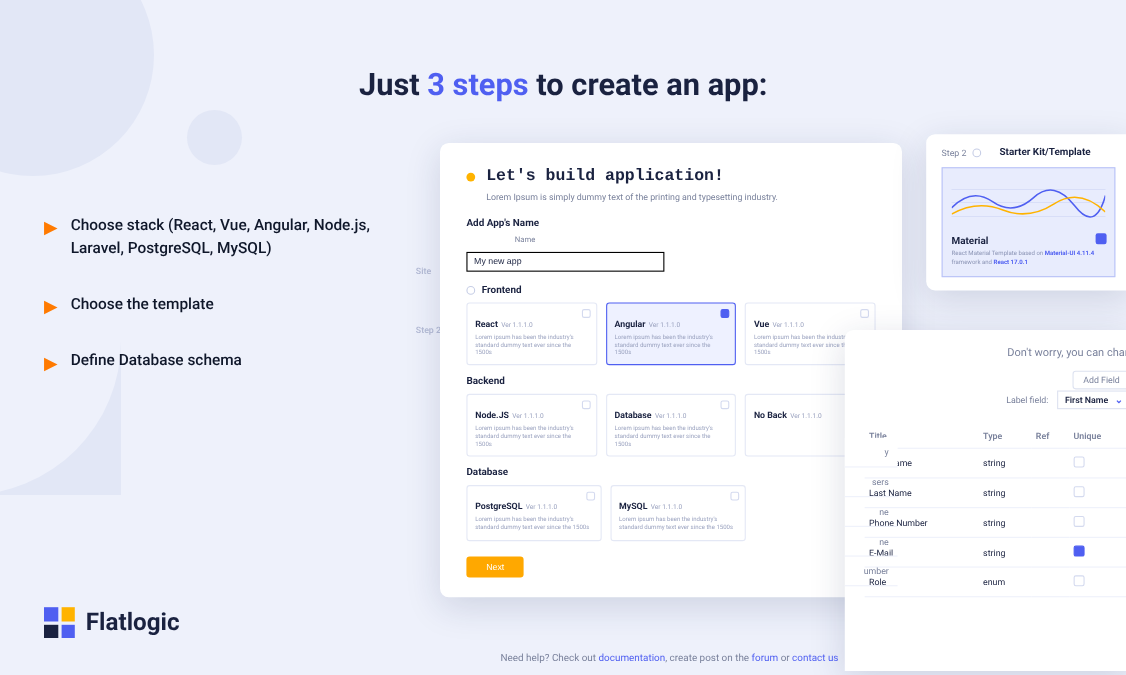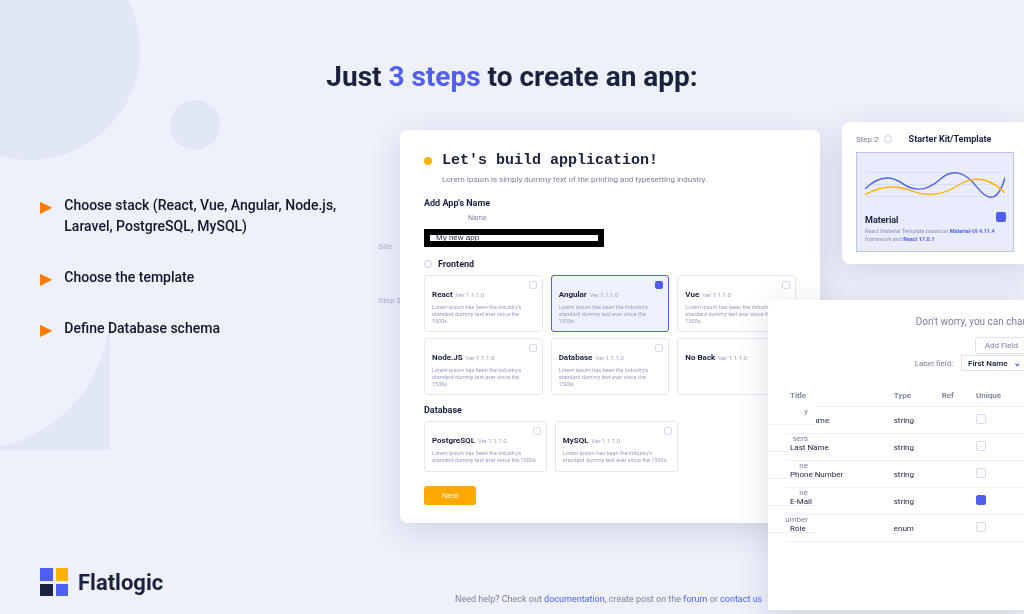--- a/index.html
+++ b/index.html
@@ -22,21 +22,21 @@
   font-size: 28px; font-weight: 700; color: #1a2240; }
 .headline .em { color: #4f5ff1; }
 
 
 .bullets { position: absolute; left: 40px; top: 195px; width: 300px; }
 .bullet { display: flex; margin-bottom: 30px; align-items: flex-start; }
 .bullet .arrow { color: #ff7a00; font-size: 16px; margin-right: 12px; margin-top: 2px; }
 .bullet .txt { color: #0f172a; font-size: 14px; line-height: 1.5; font-weight: 500; }
 
 
-.logo { position: absolute; left: 40px; bottom: 18px; display: flex; align-items: center; }
+.logo { position: absolute; left: 40px; bottom: 34px; display: flex; align-items: center; }
 .logo-mark { width: 28px; height: 28px; margin-right: 10px; display: grid;
   grid-template: 1fr 1fr / 1fr 1fr; gap: 3px; }
 .logo-mark span { display: block; }
 .logo-mark span:nth-child(1){background:#4f5ff1;}
 .logo-mark span:nth-child(2){background:#ffb300;}
 .logo-mark span:nth-child(3){background:#1a2240;}
 .logo-mark span:nth-child(4){background:#4f5ff1;}
 .logo-text { font-size: 22px; font-weight: 700; color: #1a2240; }
 
 
@@ -44,21 +44,21 @@
   background: #fff; border-radius: 8px; box-shadow: 0 8px 32px rgba(30,40,90,.15);
   padding: 22px 24px 18px 24px; }
 .wizard-title-row { display: flex; align-items: center; }
 .dot { width: 8px; height: 8px; border-radius: 50%; background: #ffb300; margin-right: 10px; }
 .wizard-title { font-family: "Courier New",monospace; font-weight: 700;
   color: #1a2240; font-size: 15px; }
 .wizard-sub { font-size: 8px; color: #7a829c; margin-top: 6px; margin-left:18px; }
 
 .section-label { font-size: 9px; font-weight: 700; color: #1a2240; margin: 14px 0 6px 0; }
 .small-label { font-size: 7px; color: #7a829c; margin: 6px 0 3px 0; padding-left: 44px; }
-.name-input { width: 180px; height: 18px; border: 6px solid #000000;
+.name-input { width: 180px; height: 18px; border: 1px solid #000000;
   font-size: 8px; padding: 0 6px; color: #1a2240; outline: none; }
 
 .step-row { display: flex; align-items: center; margin-top: 12px; }
 .step-icon { width: 8px; height: 8px; border: 1px solid #c7cee6; border-radius: 50%; margin-right: 6px; }
 .step-title { font-size: 9px; font-weight: 700; color: #1a2240; }
 
 .sidebar-link { position:absolute; left: 378px; font-size:8px; color:#b5bcd6; font-weight:600;}
 
 .card-row { display: flex; gap: 8px; margin-top: 6px; }
 .tech-card { flex:1; border: 1px solid #e4e8f5; border-radius: 3px; padding: 6px 7px;
@@ -190,20 +190,21 @@
       <span class="tn">Angular</span><span class="tv">Ver 1.1.1.0</span>
       <div class="td">Lorem ipsum has been the industry's standard dummy text ever since the 1500s</div>
     </div>
     <div class="tech-card">
       <span class="check"></span>
       <span class="tn">Vue</span><span class="tv">Ver 1.1.1.0</span>
       <div class="td">Lorem ipsum has been the industry's standard dummy text ever since the 1500s</div>
     </div>
   </div>
 
+  <div class="section-label" style="margin-top:10px">Backend</div>
   <div class="card-row">
     <div class="tech-card">
       <span class="check"></span>
       <span class="tn">Node.JS</span><span class="tv">Ver 1.1.1.0</span>
       <div class="td">Lorem ipsum has been the industry's standard dummy text ever since the 1500s</div>
     </div>
     <div class="tech-card">
       <span class="check"></span>
       <span class="tn">Database</span><span class="tv">Ver 1.1.1.0</span>
       <div class="td">Lorem ipsum has been the industry's standard dummy text ever since the 1500s</div>

